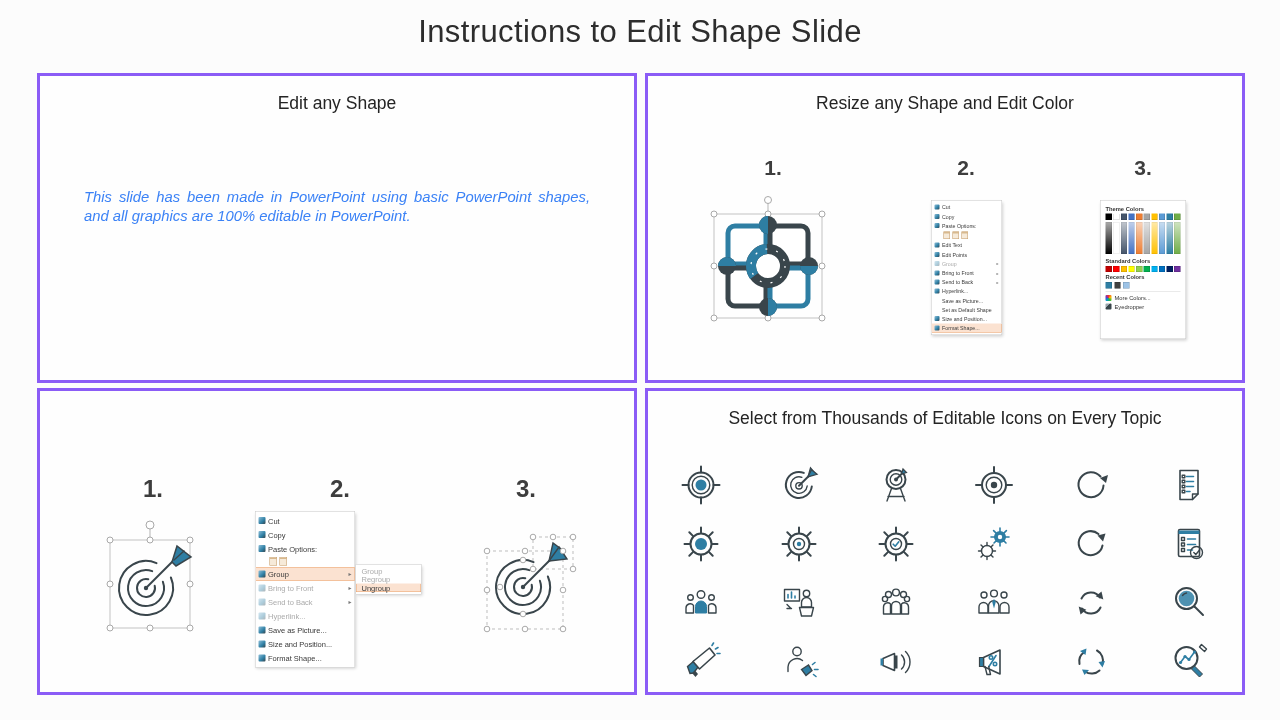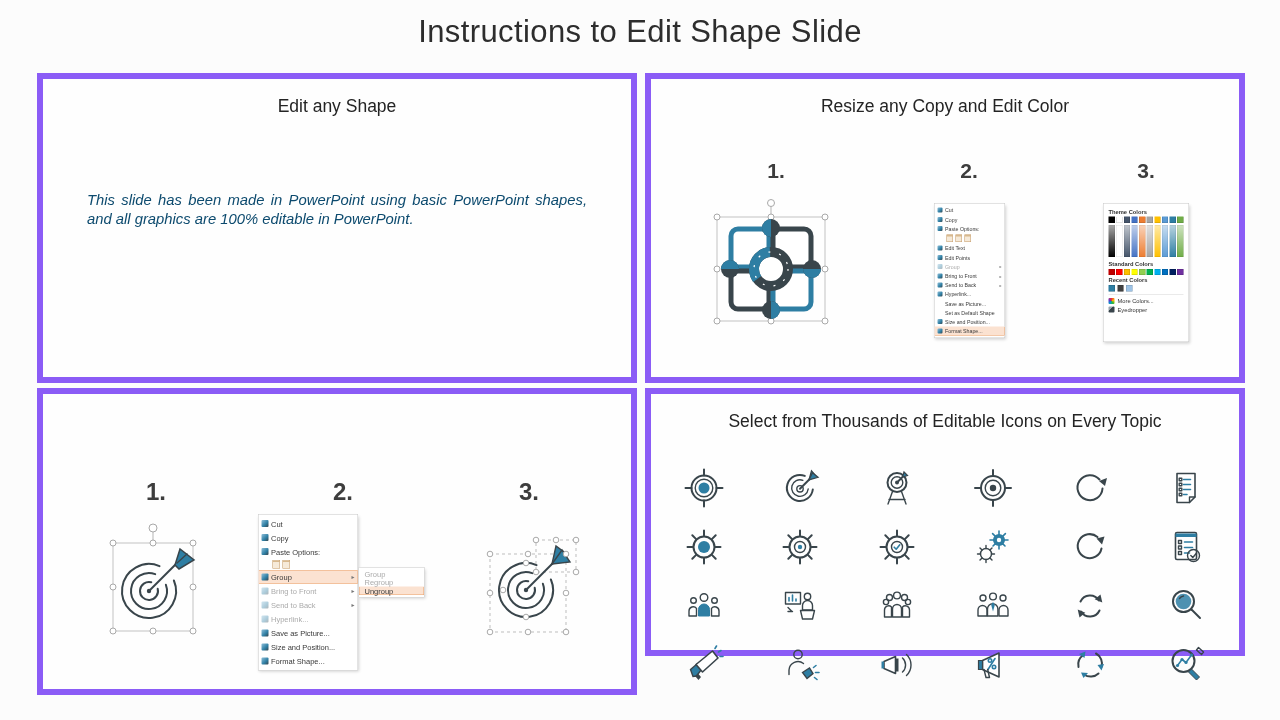--- a/index.html
+++ b/index.html
@@ -1,28 +1,28 @@
 <!DOCTYPE html>
 <html><head>
 <meta charset="utf-8">
 <style>
   html,body{margin:0;padding:0}
   body{width:1280px;height:720px;position:relative;background:#fcfcfc;
        font-family:"Liberation Sans",sans-serif;overflow:hidden}
   .slide-title{position:absolute;top:14px;left:0;width:100%;text-align:center;
        font-size:31px;color:#2d2d2d;letter-spacing:.4px}
-  .panel{position:absolute;background:#fefefe;border:6px solid #8b5cf6;box-sizing:border-box}
+  .panel{position:absolute;background:#fefefe;border:3px solid #8b5cf6;box-sizing:border-box}
   #p-tl{left:37px;top:73px;width:600px;height:310px}
   #p-tr{left:645px;top:73px;width:600px;height:310px}
   #p-bl{left:37px;top:388px;width:600px;height:307px}
-  #p-br{left:645px;top:388px;width:600px;height:268px}
+  #p-br{left:645px;top:388px;width:600px;height:307px}
   .panel h2{margin:0;position:absolute;top:17px;left:0;width:100%;text-align:center;
        font-size:17.5px;font-weight:500;color:#242424}
   .body-par{position:absolute;left:44px;right:44px;font-size:14.8px;font-style:italic;
-       color:#0c4a6e;text-align:justify;line-height:1.3}
+       color:#3b82f6;text-align:justify;line-height:1.3}
   #par1{top:97px} #par2{top:174px}
   .subtitle{position:absolute;top:43px;left:0;width:100%;text-align:center;
        font-size:13px;font-style:italic;color:#3f3f3f}
   .step-num{position:absolute;font-weight:bold;color:#3d3d3d;width:60px;text-align:center}
   .steps-tr{font-size:21px;top:80px}
   .steps-bl{font-size:24px;top:84px}
   .gfx{position:absolute}
   
   .half{transform:scale(.5);transform-origin:0 0}
   .mini{background:#fff;border:1px solid #c6c6c6;box-shadow:2px 3px 6px rgba(0,0,0,.18);box-sizing:border-box}
@@ -78,21 +78,21 @@
 <body>
 
 <div class="slide-title">Instructions to Edit Shape Slide</div>
 
 <section class="panel" id="p-tl">
   <h2>Edit any Shape</h2>
   <p class="body-par" id="par1">This slide has been made in PowerPoint using basic PowerPoint shapes, and all graphics are 100% editable in PowerPoint.</p>
 </section>
 
 <section class="panel" id="p-tr">
-  <h2>Resize any Copy and Edit Color</h2>
+  <h2>Resize any Shape and Edit Color</h2>
   <span class="step-num steps-tr" style="left:95px">1.</span>
   <span class="step-num steps-tr" style="left:288px">2.</span>
   <span class="step-num steps-tr" style="left:465px">3.</span>
 
   <svg class="gfx" style="left:50px;top:116px" width="140" height="140" viewBox="0 0 140 140">
     <line x1="70" y1="11" x2="70" y2="22" stroke="#b5b5b5"></line>
     <circle class="hnd" cx="70" cy="8" r="3.5"></circle>
     <rect class="selr" x="16" y="22" width="108" height="104"></rect>
     <g>
       <circle class="hnd" cx="16" cy="22" r="3"></circle>

